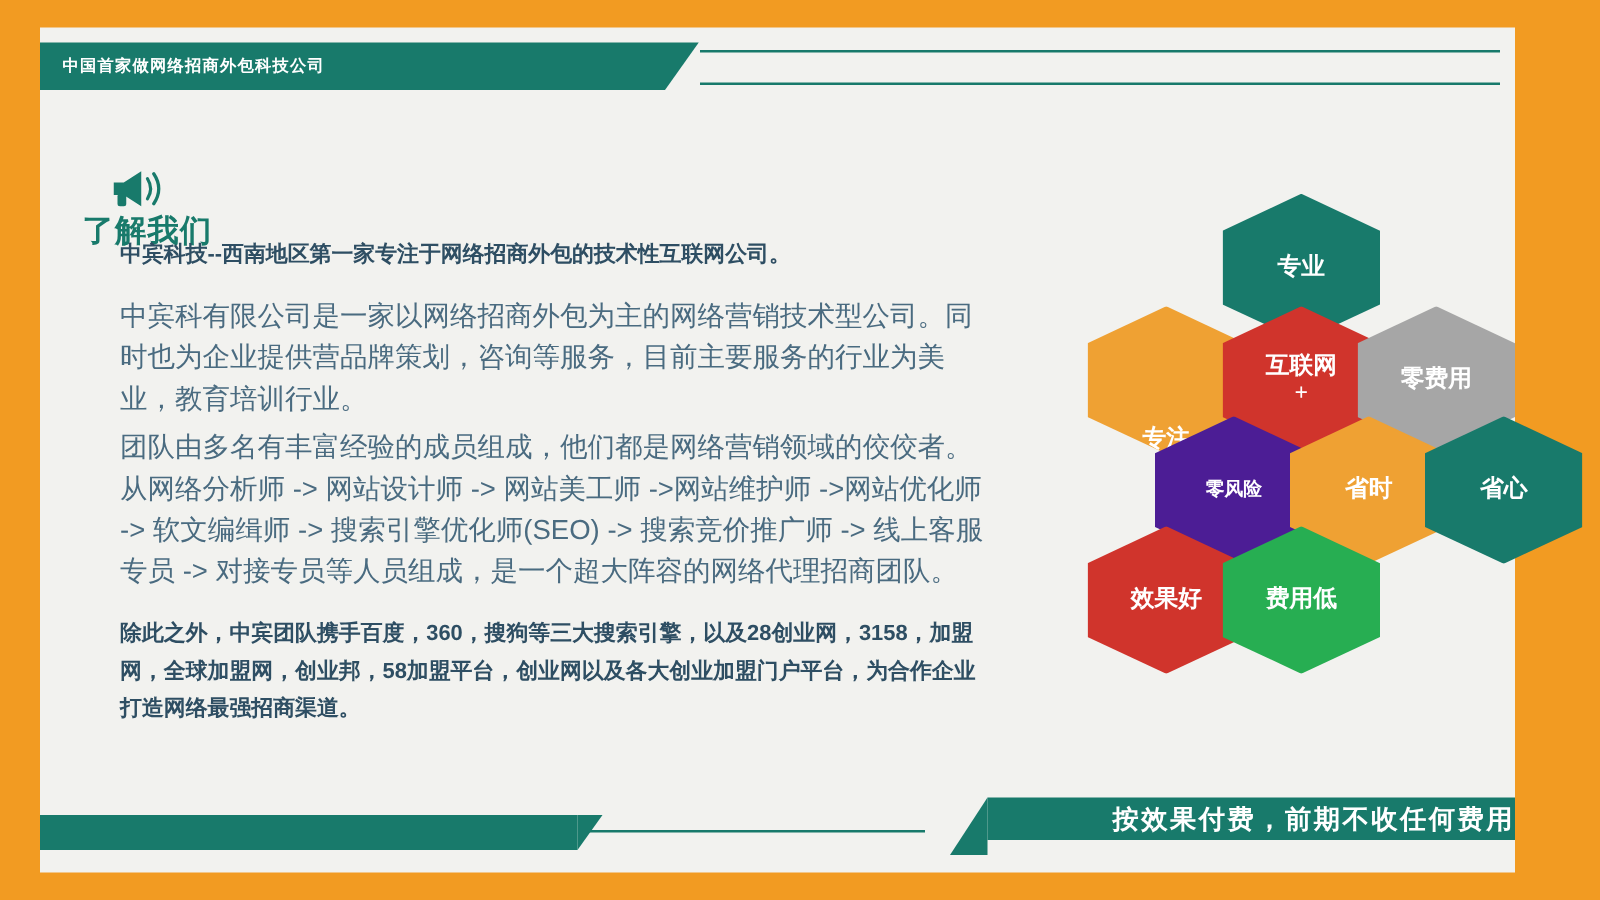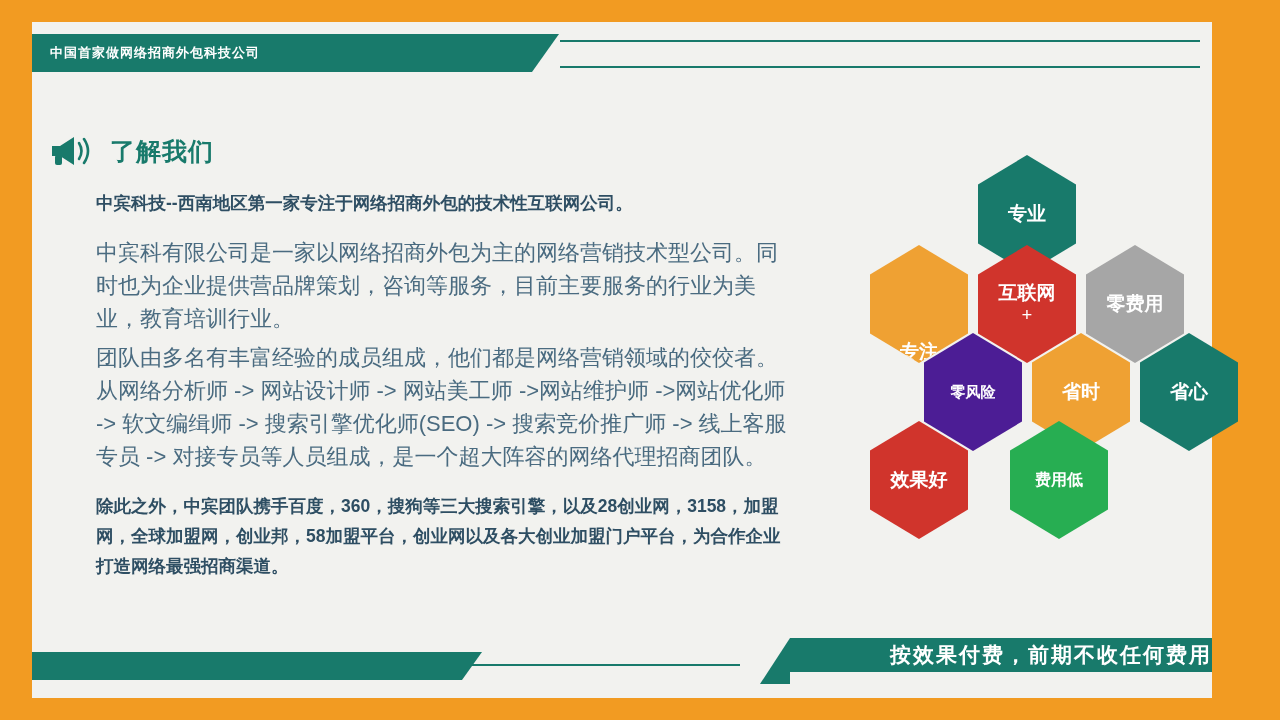--- a/index.html
+++ b/index.html
@@ -29,37 +29,37 @@
   .header-bar:after{
     content:"";position:absolute;right:-27px;top:0;
     border-top:38px solid #187A6B;
     border-right:27px solid transparent;
   }
   
   .hline1{position:absolute;left:560px;top:40px;width:640px;height:2px;background:#187A6B;}
   .hline2{position:absolute;left:560px;top:66px;width:640px;height:2px;background:#187A6B;}
 
   
-  .sec-title{position:absolute;left:48px;top:134px;display:flex;align-items:center;}
+  .sec-title{position:absolute;left:48px;top:134px;display:flex;align-items:center;flex-direction:column;}
   .megaphone{width:44px;height:34px;position:relative;}
   .sec-title .label{
     margin-left:18px;color:#187A6B;font-size:25px;font-weight:bold;letter-spacing:1px;
   }
 
   
   .textblock{position:absolute;left:96px;top:188px;width:700px;color:#3C5A6E;}
   .t-bold{font-weight:bold;font-size:17.5px;color:#2E4E63;line-height:30px;}
   .t-body{font-size:22px;color:#4A6B80;line-height:33px;}
   .gap{height:18px;}
   .gap-sm{height:6px;}
 
   
   .hexwrap{position:absolute;left:830px;top:155px;width:390px;height:400px;}
   .hex{
-    position:absolute;width:98px;height:118px;
+    position:absolute;width:126px;height:118px;
     display:flex;align-items:center;justify-content:center;
     color:#ffffff;font-size:19px;font-weight:bold;text-align:center;line-height:22px;
     clip-path:polygon(50% 0%,100% 25%,100% 75%,50% 100%,0% 75%,0% 25%);
     font-family:Liberation Serif, serif;
   }
   .hex span{display:block;pointer-events:none;}
 
   
   .bottom-left{
     position:absolute;left:32px;top:652px;width:430px;height:28px;background:#187A6B;
@@ -134,21 +134,21 @@
       </div>
       <div class="hex" style="left: 202px; top: 178px; background: rgb(239, 161, 51); font-size: 19px;">
         <span>省时</span>
       </div>
       <div class="hex" style="left: 40px; top: 266px; background: rgb(208, 52, 44); font-size: 19px;">
         <span>效果好</span>
       </div>
       <div class="hex" style="left: 310px; top: 178px; background: rgb(24, 122, 107); font-size: 19px;">
         <span>省心</span>
       </div>
-      <div class="hex" style="left: 148px; top: 266px; background: rgb(39, 174, 82); font-size: 16px; margin-left: 32px;">
+      <div class="hex" style="left: 148px; top: 266px; background: rgb(39, 174, 82); font-size: 19px;">
         <span>费用低</span>
       </div>
     </div>
 
   <div class="bottom-left"></div>
   <div class="bottom-line"></div>
   <div class="bottom-right">
     <div class="btext">按效果付费，前期不收任何费用</div>
   </div>
 

